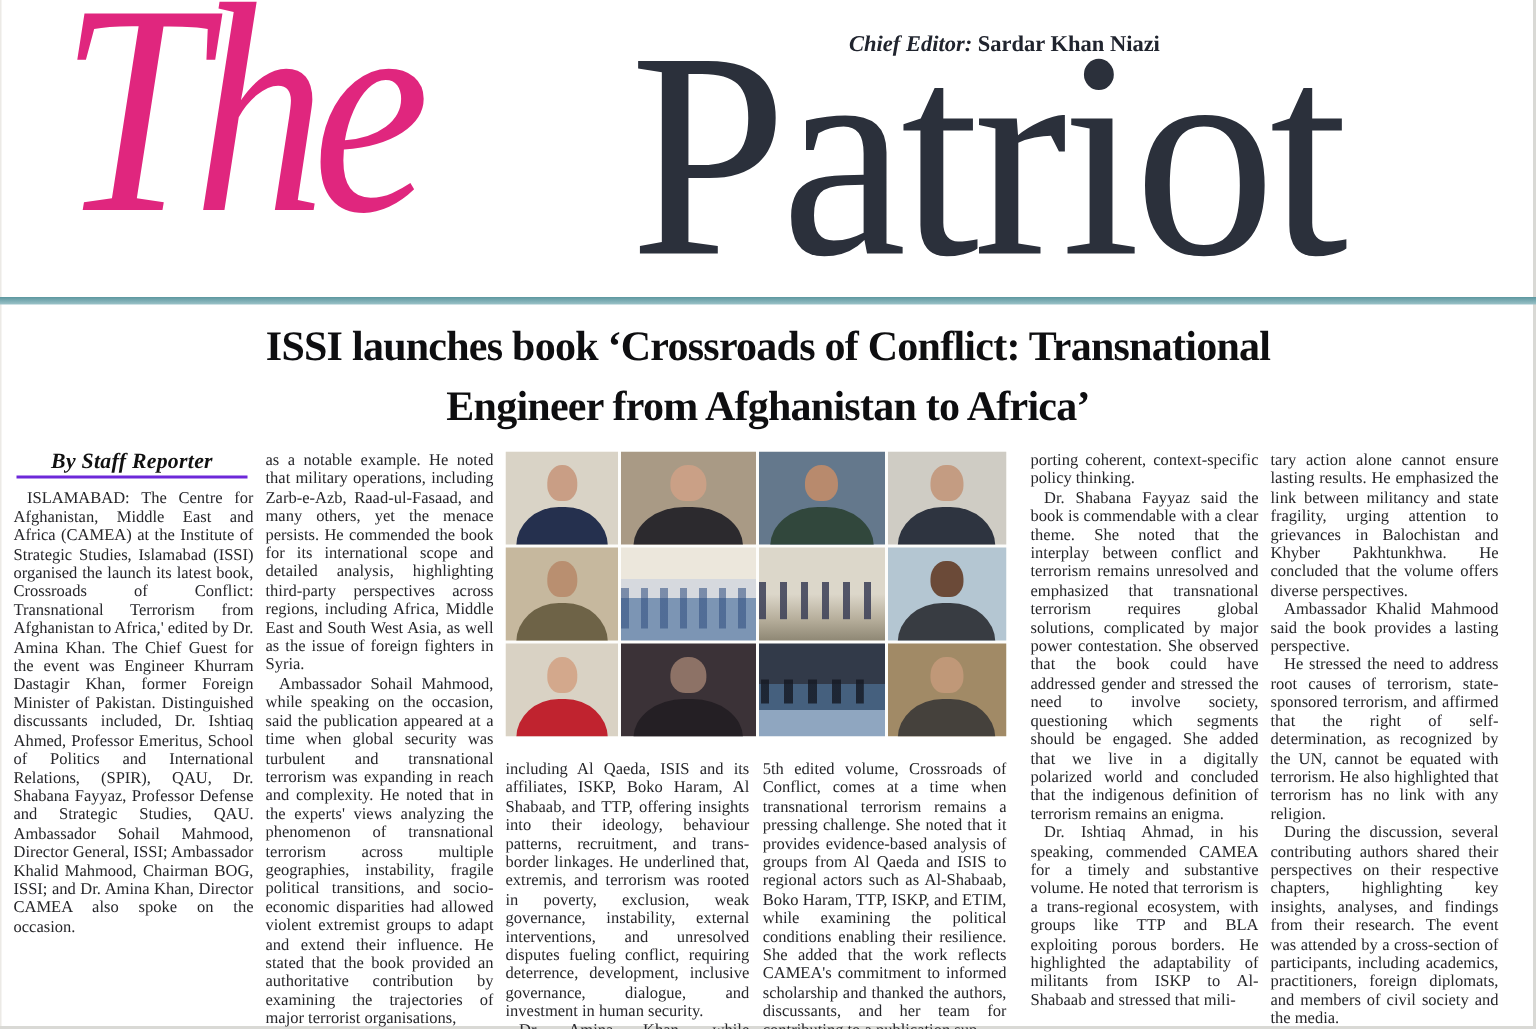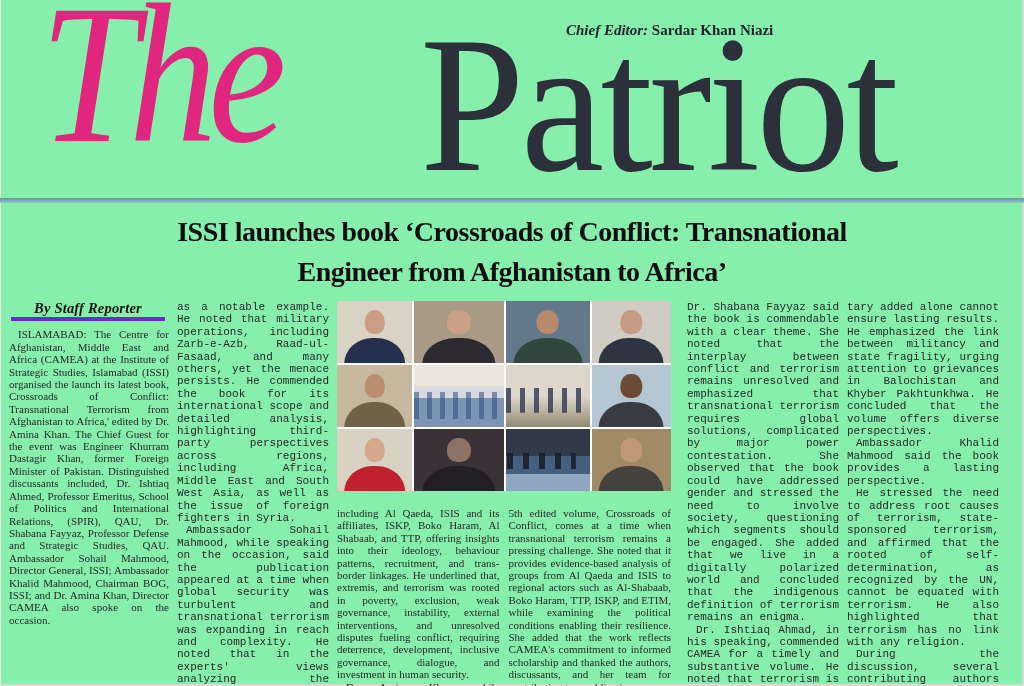--- a/index.html
+++ b/index.html
@@ -1,19 +1,19 @@
 <!DOCTYPE html>
 <html><head>
 <meta charset="utf-8">
 <style>
   * { margin:0; padding:0; box-sizing:border-box; }
   html,body { background:#e8e8e6; }
   .page {
     position:relative; width:1024px; height:686px; margin:0 auto;
-    background:#86efac; overflow:hidden;
+    background:#ffffff; overflow:hidden;
     font-family:"Liberation Serif","DejaVu Serif",serif;
     box-shadow:inset -2px -2px 0 #d9d9d5, inset 1px 0 0 #eceae6;
   }
   
   .masthead { position:relative; height:198px; overflow:hidden; }
   .mast-the {
     position:absolute; left:40px; top:-26px;
     font-style:italic; font-weight:400; font-size:200px; line-height:1;
     letter-spacing:-10px; transform:scaleX(.88); transform-origin:left top;
   }
@@ -36,28 +36,28 @@
   }
   
   .content {
     display:flex; height:389px; padding:4px 9px 0 9px; overflow:hidden;
     color:#26262a;
   }
   .col { font-size:11px; line-height:12.4px; text-align:justify; overflow:hidden; }
   .col p { text-indent:9px; }
   .col.cont p:first-child { text-indent:0; }
   .side { flex:0 0 160px; }
-  .gap { padding-left:8px;font-family:Liberation Mono, monospace; }
+  .gap { padding-left:8px; }
   .mid { flex:0 0 350px; padding-left:8px; padding-right:8px; display:flex; flex-direction:column; }
   .midcols { display:flex; flex:1; overflow:hidden; margin-top:16px; }
   .midcols .col { flex:1; }
   .midcols .col + .col { padding-left:9px; }
   .byline {
     font-weight:700; font-style:italic; font-size:14.5px; text-align:center;
-    color:#111; border-bottom:4px solid #6d28d9; padding:1px 2px 3px 2px;
+    color:#111; border-bottom:2px solid #6d28d9; padding:1px 2px 3px 2px;
     margin:0 4px 7px 2px; letter-spacing:.2px;
   }
   
   .montage {
     flex:0 0 190px; display:grid; gap:2px;
     grid-template-columns:22.5% 26.8% 25.2% 1fr;
     grid-template-rows:1fr 1fr 1fr;
     background:#fdfdfb; overflow:hidden;
   }
   .photo { position:relative; overflow:hidden; background:var(--bg,#cfcabe); }
@@ -142,25 +142,26 @@
             <p>including Al Qaeda, ISIS and its affiliates, ISKP, Boko Haram, Al Shabaab, and TTP, offering insights into their ideology, behaviour patterns, recruitment, and trans-border linkages. He underlined that, extremis, and terrorism was rooted in poverty, exclusion, weak governance, instability, external interventions, and unresolved disputes fueling conflict, requiring deterrence, development, inclusive governance, dialogue, and investment in human security.</p>
             <p>Dr. Amina Khan, while introducing the book, said CAMEA's</p>
           </div>
         <div class="col cont">
             <p>5th edited volume, Crossroads of Conflict, comes at a time when transnational terrorism remains a pressing challenge. She noted that it provides evidence-based analysis of groups from Al Qaeda and ISIS to regional actors such as Al-Shabaab, Boko Haram, TTP, ISKP, and ETIM, while examining the political conditions enabling their resilience. She added that the work reflects CAMEA's commitment to informed scholarship and thanked the authors, discussants, and her team for contributing to a publication sup-</p>
           </div>
       </div>
     </div>
 
     <div class="col side cont gap">
+        <p>porting coherent, context-specific policy thinking.</p>
         <p>Dr. Shabana Fayyaz said the book is commendable with a clear theme. She noted that the interplay between conflict and terrorism remains unresolved and emphasized that transnational terrorism requires global solutions, complicated by major power contestation. She observed that the book could have addressed gender and stressed the need to involve society, questioning which segments should be engaged. She added that we live in a digitally polarized world and concluded that the indigenous definition of terrorism remains an enigma.</p>
         <p>Dr. Ishtiaq Ahmad, in his speaking, commended CAMEA for a timely and substantive volume. He noted that terrorism is a trans-regional ecosystem, with groups like TTP and BLA exploiting porous borders. He highlighted the adaptability of militants from ISKP to Al-Shabaab and stressed that mili-</p>
       </div>
 
     <div class="col side cont gap">
-        <p>tary added alone cannot ensure lasting results. He emphasized the link between militancy and state fragility, urging attention to grievances in Balochistan and Khyber Pakhtunkhwa. He concluded that the volume offers diverse perspectives.</p>
+        <p>tary action alone cannot ensure lasting results. He emphasized the link between militancy and state fragility, urging attention to grievances in Balochistan and Khyber Pakhtunkhwa. He concluded that the volume offers diverse perspectives.</p>
         <p>Ambassador Khalid Mahmood said the book provides a lasting perspective.</p>
-        <p>He stressed the need to address root causes of terrorism, state-sponsored terrorism, and affirmed that the rooted of self-determination, as recognized by the UN, cannot be equated with terrorism. He also highlighted that terrorism has no link with any religion.</p>
+        <p>He stressed the need to address root causes of terrorism, state-sponsored terrorism, and affirmed that the right of self-determination, as recognized by the UN, cannot be equated with terrorism. He also highlighted that terrorism has no link with any religion.</p>
         <p>During the discussion, several contributing authors shared their perspectives on their respective chapters, highlighting key insights, analyses, and findings from their research. The event was attended by a cross-section of participants, including academics, practitioners, foreign diplomats, and members of civil society and the media.</p>
       </div>
 
   </div>
 </div>
 
 </body></html>

